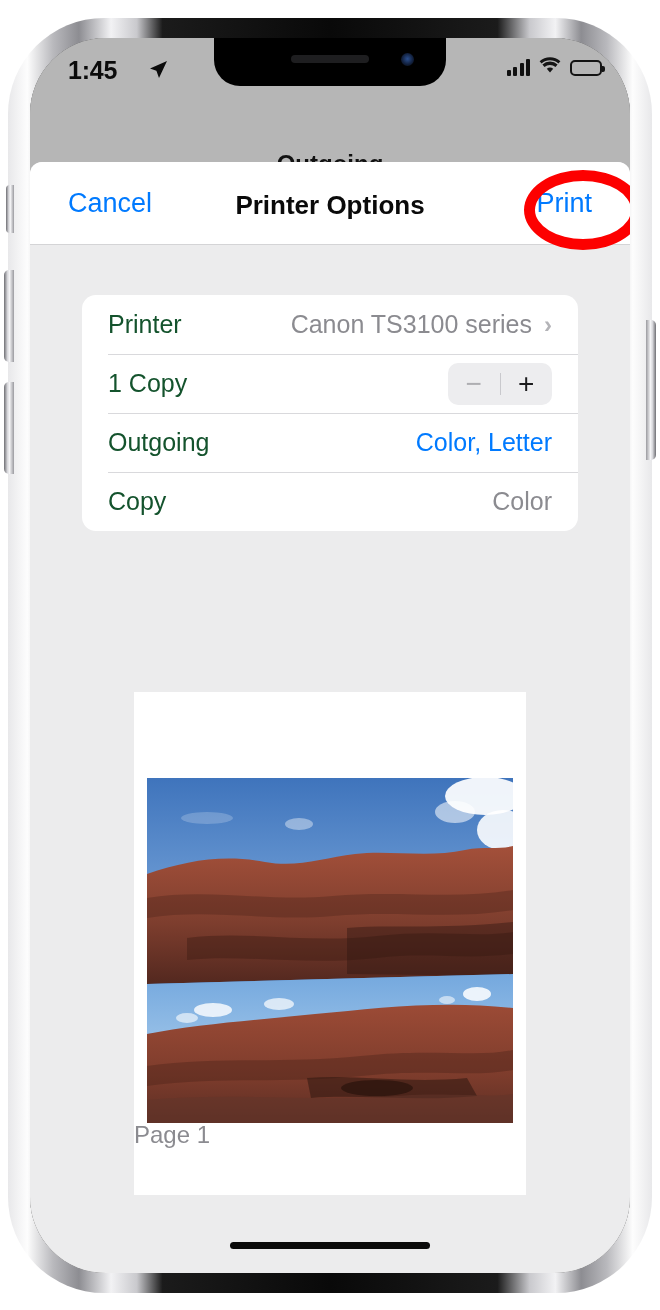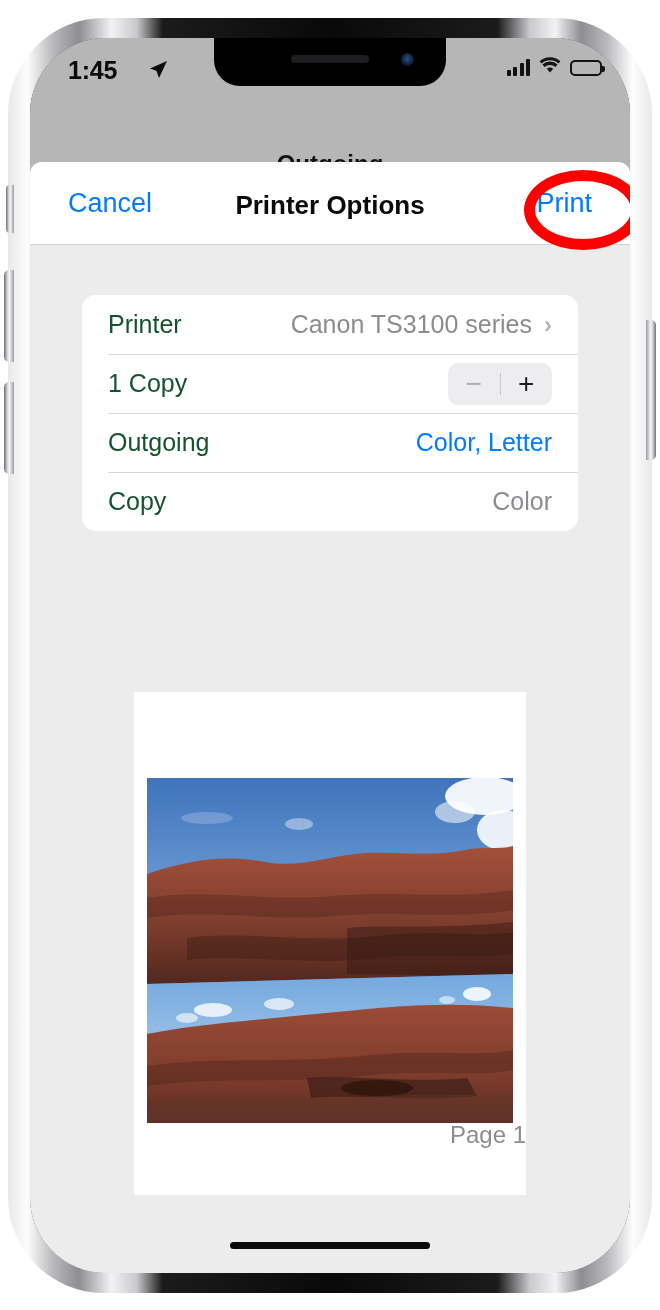--- a/index.html
+++ b/index.html
@@ -186,21 +186,21 @@
     position: absolute; left: 104px; top: 530px;
     width: 392px; height: 503px; background: #ffffff;
   }
   #preview-photo {
     position: absolute; left: 13px; top: 86px;
     width: 366px; height: 345px; overflow: hidden;
     background: #4a7ec0;
   }
   #page-label {
     position: absolute; left: 0; bottom: 46px; width: 100%;
-    text-align: right; font-size: 24px; color: #8b8b90;
+    text-align: left; font-size: 24px; color: #8b8b90;
   }
 
   
   #home-indicator {
     position: absolute; bottom: 24px; left: 50%; transform: translateX(-50%);
     width: 200px; height: 7px; border-radius: 4px; background: #0a0a0a;
   }
 </style>
 </head>
 <body>

